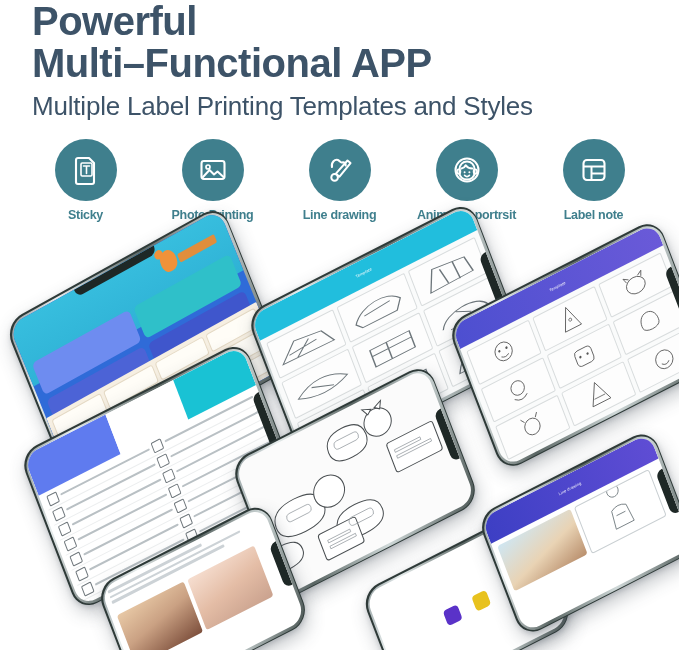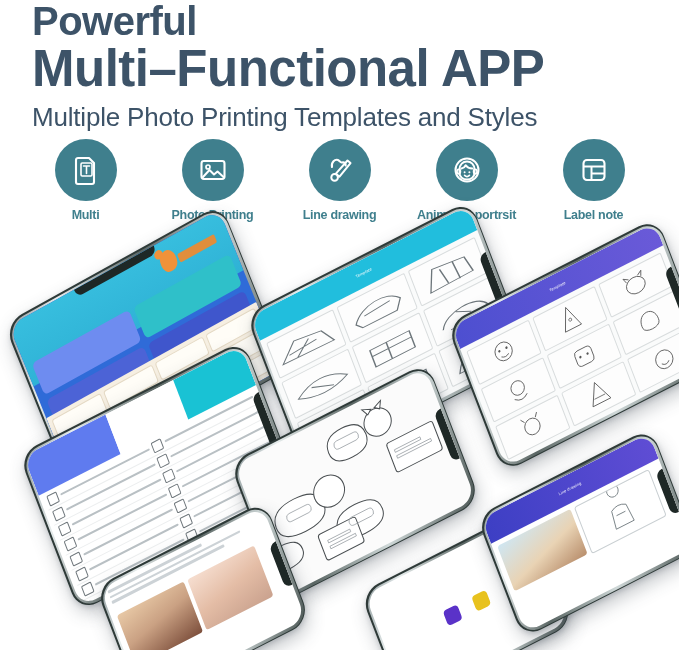--- a/index.html
+++ b/index.html
@@ -10,21 +10,21 @@
   }
   .page{position:relative;width:679px;height:650px;}
 
   
   .headline{position:absolute;left:32px;top:0px;width:620px;}
   .h-line{
     color:#3d5368;font-weight:700;letter-spacing:-0.5px;
     line-height:1.06;white-space:nowrap;
   }
   .h1a{font-size:40px;}
-  .h1b{font-size:51px;}
+  .h1b{font-size:40px;}
   .subtitle{
     color:#3d5368;font-size:26px;font-weight:400;white-space:nowrap;
     margin-top:6px;letter-spacing:-0.2px;
   }
 
   
   .features{
     position:absolute;left:0;top:139px;width:679px;height:92px;
     display:flex;justify-content:space-around;align-items:flex-start;
     padding:0 22px;box-sizing:border-box;
@@ -143,34 +143,34 @@
   .p8 .lineimg{background:#fff;border:0.8px solid #c9cfd2;}
 </style>
 </head>
 <body>
 
 <div class="page">
 
   <div class="headline">
     <div class="h-line h1a">Powerful</div>
     <div class="h-line h1b">Multi–Functional APP</div>
-    <div class="subtitle">Multiple Photo Printing Templates and Styles</div>
+    <div class="subtitle">Multiple Label Printing Templates and Styles</div>
   </div>
 
   <div class="features">
 
     <div class="feature">
       <div class="f-circle">
         <svg width="34" height="34" viewBox="0 0 34 34">
           <path d="M9 5 h11 l5 5 v19 a2 2 0 0 1 -2 2 h-14 a2 2 0 0 1 -2 -2 v-22 a2 2 0 0 1 2 -2 z" fill="none" stroke="#fff" stroke-width="2.1" stroke-linejoin="round"></path>
           <rect x="12" y="10" width="11" height="13" rx="1.2" fill="none" stroke="#fff" stroke-width="1.6"></rect>
           <path d="M14.5 13 h6 M17.5 13 v7.5" stroke="#fff" stroke-width="1.6" stroke-linecap="round"></path>
         </svg>
       </div>
-      <div class="f-label">Multi</div>
+      <div class="f-label">Sticky</div>
     </div>
 
     <div class="feature">
       <div class="f-circle">
         <svg width="34" height="34" viewBox="0 0 34 34">
           <rect x="5.5" y="8" width="23" height="18" rx="2.4" fill="none" stroke="#fff" stroke-width="2.1"></rect>
           <circle cx="12" cy="14" r="2" fill="none" stroke="#fff" stroke-width="1.7"></circle>
           <path d="M7 24 l6.5 -7 l4.5 4.5 l3.5 -3 l6 5.5" fill="none" stroke="#fff" stroke-width="2" stroke-linecap="round" stroke-linejoin="round"></path>
         </svg>
       </div>

